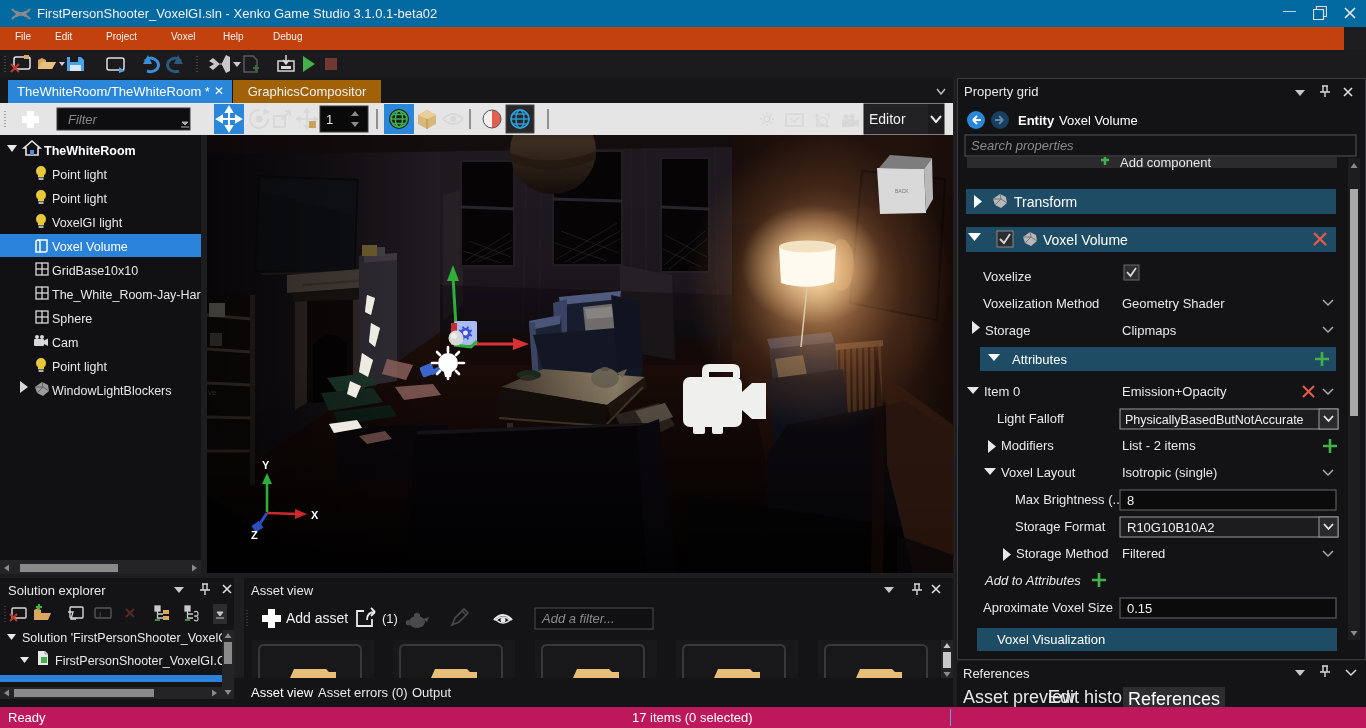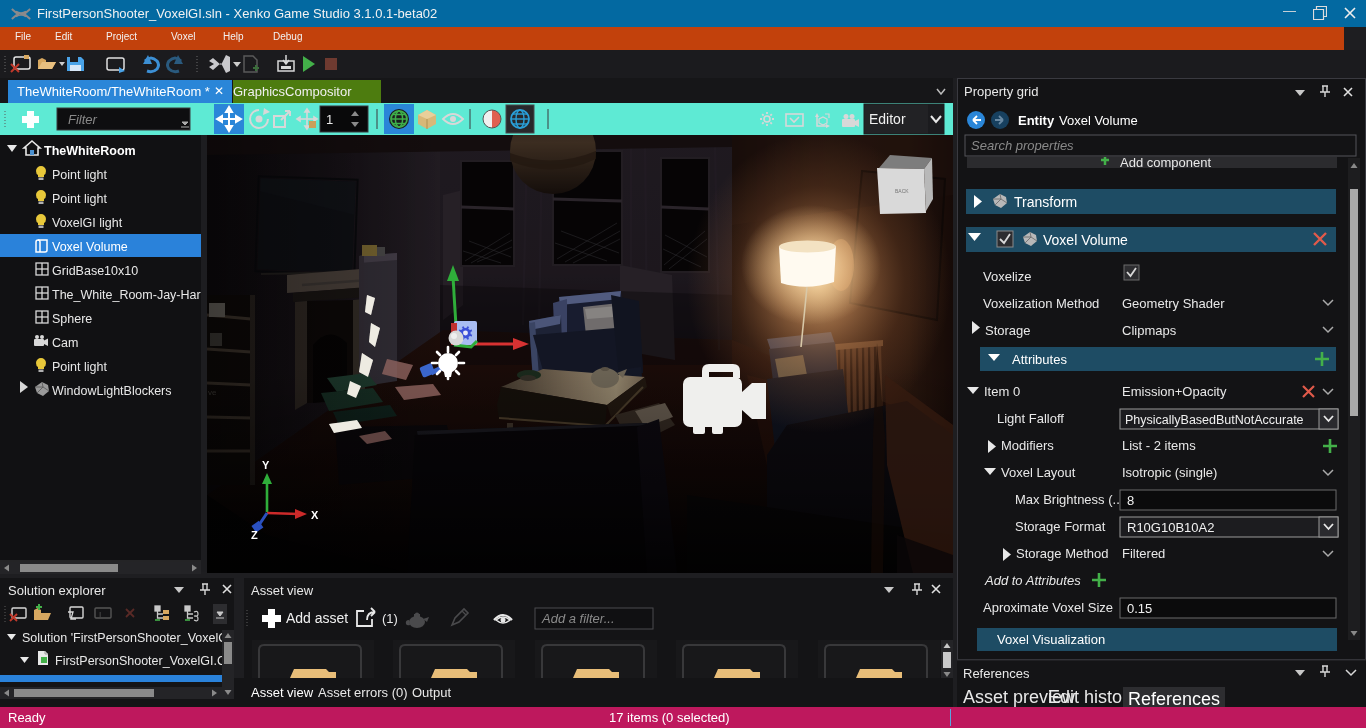--- a/index.html
+++ b/index.html
@@ -7,23 +7,23 @@
 
 #titlebar{left:0;top:0;width:1366px;height:27px;background:#0369a1;color:#f2f2f2;font-size:13px}
 
 #menubar{left:0;top:27px;width:1344px;height:23px;background:#c2410c;color:#f2f2f2;font-size:10px}
 #menubar span{display:inline-block}
 
 #toolbar{left:0;top:50px;width:1366px;height:28px;background:#1b1b1e}
 
 #tabrow{left:0;top:78px;width:953px;height:25px;background:#161618}
 .tab1{position:absolute;left:8px;top:2px;width:224px;height:23px;background:#2a86d8;color:#fff;font-size:13px;line-height:23px}
-.tab2{position:absolute;left:233px;top:2px;width:148px;height:23px;background:#4d7c0f;color:#f0f0f0;font-size:13px;line-height:23px;}
-
-#scntb{left:0;top:103px;width:953px;height:32px;background:#5eead4}
+.tab2{position:absolute;left:233px;top:2px;width:148px;height:23px;background:#a16207;color:#f0f0f0;font-size:13px;line-height:23px;text-align:center}
+
+#scntb{left:0;top:103px;width:953px;height:32px;background:#e5e5e5}
 
 #tree{left:0;top:135px;width:201px;height:425px;background:#111113;color:#ec4899;font-size:13px}
 #treehsb{left:0;top:560px;width:201px;height:12px;background:#242426}
 #vsplit{left:201px;top:135px;width:6px;height:437px;background:#1d1d20}
 
 #viewport{left:207px;top:135px;width:746px;height:438px;background:#0a0708}
 
 #solexp{left:0;top:578px;width:234px;height:129px;background:#141416;color:#e8e8e8}
 
 #assetview{left:244px;top:578px;width:709px;height:100px;background:#141416;color:#e8e8e8}
@@ -888,15 +888,15 @@
     <path d="M389 592 L394 597 L399 592" stroke="#d8d8d8" stroke-width="1.5" fill="none"></path>
   </svg>
 </div>
 <div class="abs" id="proptabs">
   <span class="abs" style="left:6px;top:4px">Asset preview</span>
   <span class="abs" style="left:91px;top:4px">Edit history</span>
   <span class="abs" style="left:166px;top:4px;background:#2d2d30;padding:2px 5px;color:#fff">References</span>
 </div>
 <div class="abs" id="statusbar">
   <span class="abs" style="left:8px;top:3px">Ready</span>
-  <span class="abs" style="left:609px;top:3px">17 items (0 selected)</span>
+  <span class="abs" style="left:632px;top:3px">17 items (0 selected)</span>
   <div class="abs" style="left:950px;top:2px;width:1px;height:17px;background:#5aa5df"></div>
 </div>
 
 </body></html>

